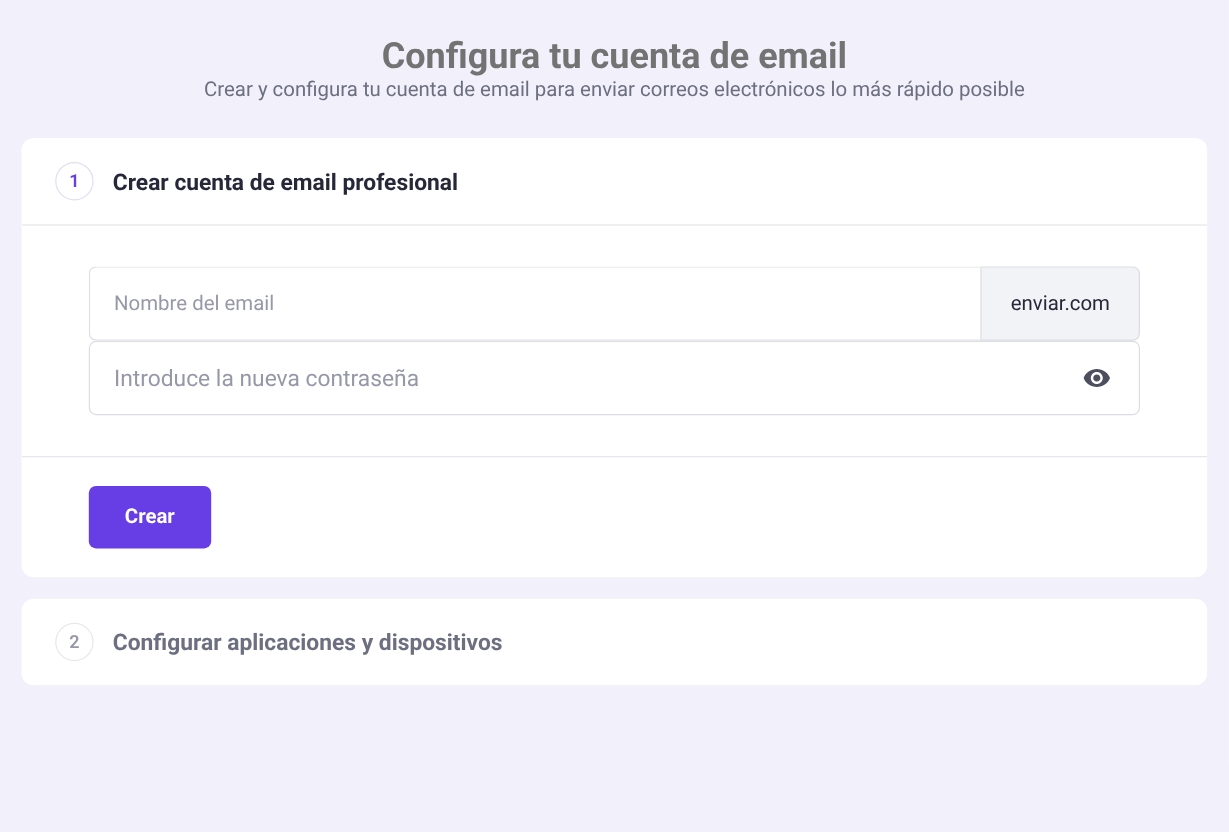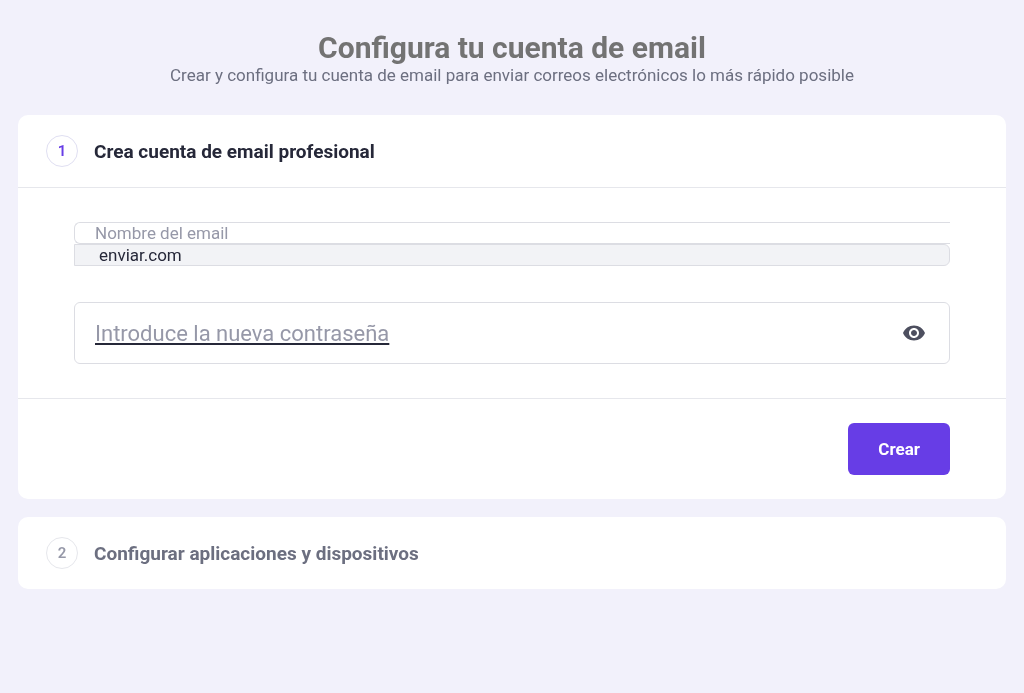--- a/index.html
+++ b/index.html
@@ -77,22 +77,20 @@
       color: #6c6f80;
     }
     
     .card-body {
       border-top: 1px solid #e6e7ec;
       padding: 34px 56px;
     }
     
     .input-group {
       display: flex;
-      margin-bottom: 36px;
-      flex-direction: column;
     }
     
     .text-input {
       flex: 1;
       height: 62px;
       padding: 0 20px;
       font-size: 17px;
       color: #262839;
       border: 1px solid #dcdde3;
       border-radius: 6px;
@@ -123,27 +121,26 @@
     }
     
     .password-wrapper {
       position: relative;
     }
     
     .password-input {
       width: 100%;
       height: 62px;
       padding: 0 56px 0 20px;
-      font-size: 22px;
+      font-size: 19px;
       color: #262839;
       border: 1px solid #dcdde3;
       border-radius: 6px;
       outline: none;
       font-family: inherit;
-      text-decoration: underline;
     }
     
     .password-input::placeholder {
       color: #9698a8;
     }
     
     .eye-toggle {
       position: absolute;
       right: 20px;
       top: 50%;
@@ -160,21 +157,20 @@
     .eye-toggle svg {
       width: 24px;
       height: 24px;
       fill: #4d4f5f;
     }
     
     .card-footer {
       border-top: 1px solid #e6e7ec;
       padding: 24px 56px;
       display: flex;
-      justify-content: flex-end;
     }
     
     .create-button {
       background-color: #673de6;
       color: #ffffff;
       border: none;
       border-radius: 6px;
       padding: 0 30px;
       height: 52px;
       font-size: 17px;
@@ -187,21 +183,21 @@
 <body>
 
 <div class="header">
   <h1 class="page-title">Configura tu cuenta de email</h1>
   <p class="page-subtitle">Crear y configura tu cuenta de email para enviar correos electrónicos lo más rápido posible</p>
 </div>
 
 <div class="card">
   <div class="card-header">
     <div class="step-badge">1</div>
-    <h2 class="card-title">Crea cuenta de email profesional</h2>
+    <h2 class="card-title">Crear cuenta de email profesional</h2>
   </div>
 
   <div class="card-body">
     <div class="input-group">
       <input type="text" class="text-input" placeholder="Nombre del email" style="">
       <div class="domain-suffix">enviar.com</div>
     </div>
 
     <div class="password-wrapper">
       <input type="password" class="password-input" placeholder="Introduce la nueva contraseña" style="">

